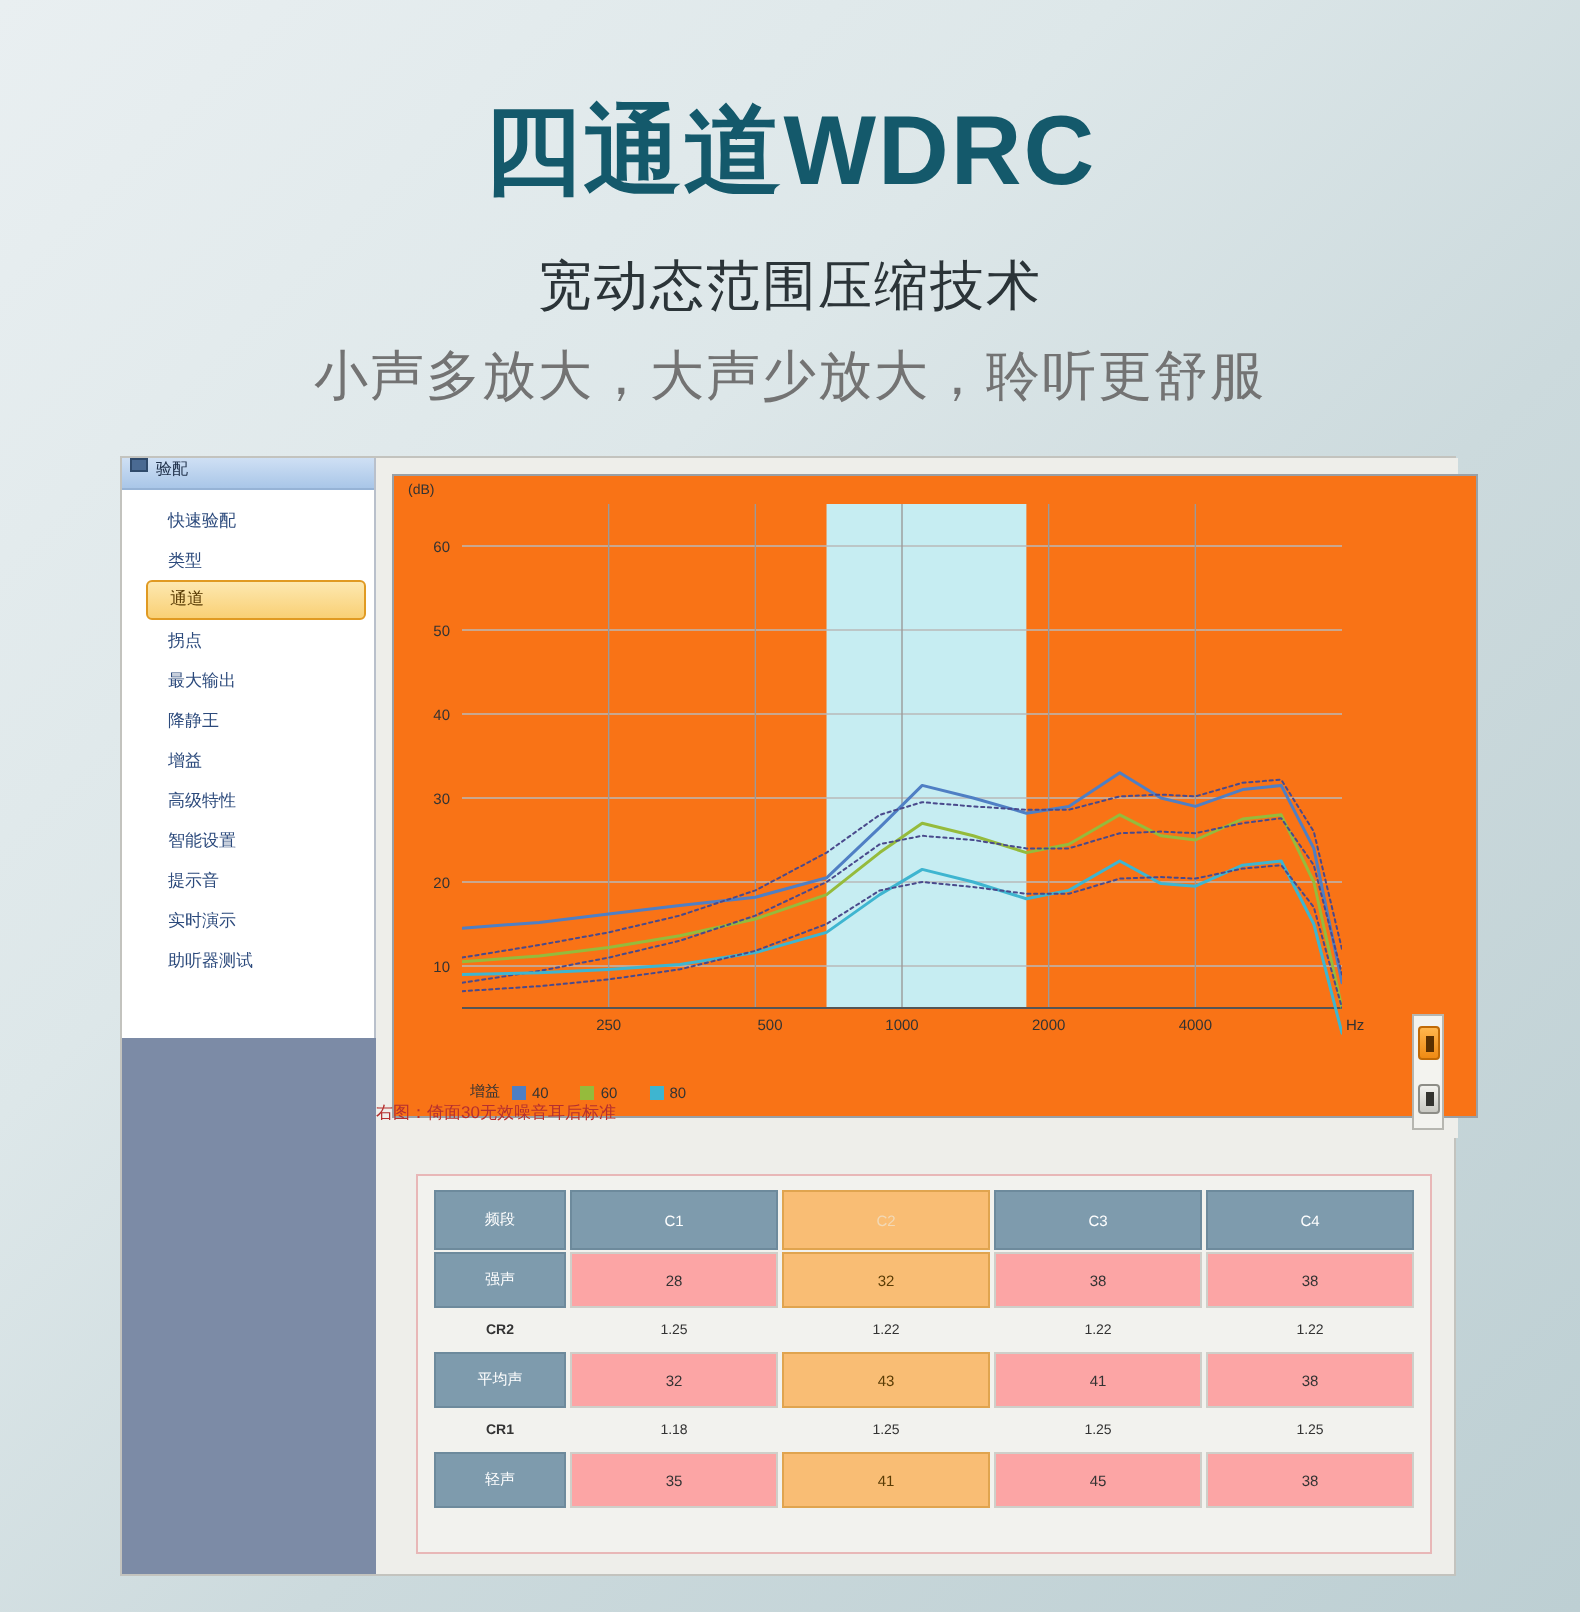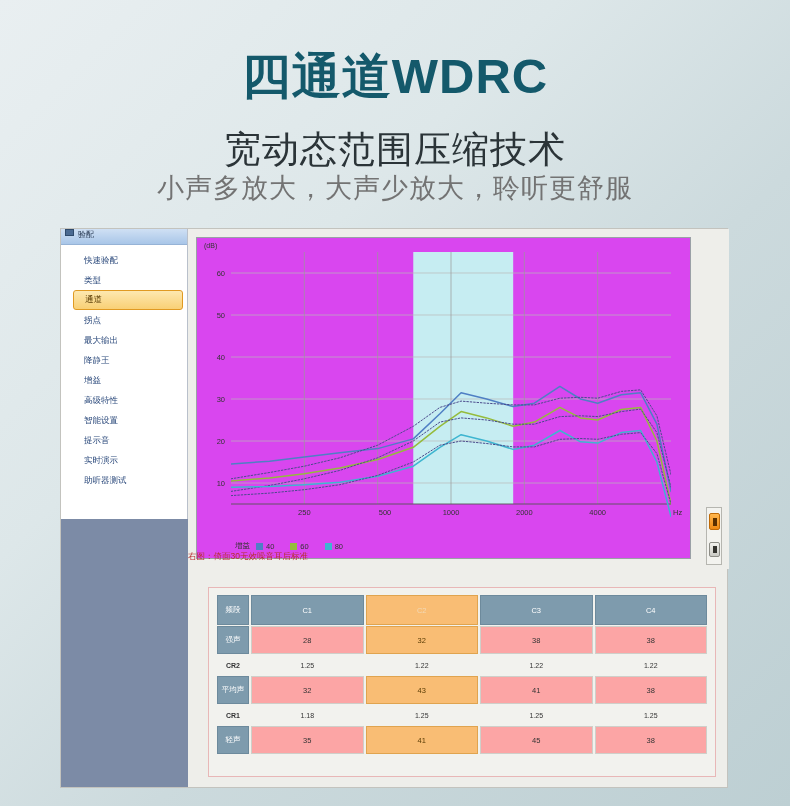--- a/index.html
+++ b/index.html
@@ -11,21 +11,21 @@
   }
   
   .hero{position:absolute;left:0;top:0;width:790px;height:226px;}
   .hero-title{
     position:absolute;left:0;top:52px;width:790px;text-align:center;
     font-size:49px;font-weight:bold;color:#14596b;letter-spacing:1px;
     line-height:1;
   }
   .hero-sub{
     position:absolute;left:0;top:125px;width:790px;text-align:center;
-    font-size:37px;color:#2b3438;letter-spacing:1px;
+    font-size:27px;color:#2b3438;letter-spacing:1px;
   }
   .hero-sub2{
     position:absolute;left:0;top:170px;width:790px;text-align:center;
     font-size:27px;color:#737373;letter-spacing:1px;
   }
   
   .app{
     position:absolute;left:60px;top:228px;width:668px;height:560px;
     background:#eeeeea;border:1px solid #c3c3be;box-sizing:border-box;
   }
@@ -57,22 +57,22 @@
     border:1px solid #e09a22;border-radius:3px;
     margin:0 4px 0 12px;padding-left:11px;height:18px;line-height:17px;
     color:#5a3c05;
   }
   
   .chart-wrap{
     position:absolute;left:127px;top:0;width:541px;height:340px;
     background:#eeeeea;
   }
   .chart-box{
-    position:absolute;left:8px;top:8px;width:495px;height:322px;
-    background:#d946ef;border:1px solid #9aa0a6;box-sizing:border-box;
+    position:absolute;left:8px;top:8px;width:543px;height:322px;
+    background:#f97316;border:1px solid #9aa0a6;box-sizing:border-box;
   }
   .plot{position:absolute;left:34px;top:14px;width:440px;height:272px;}
   .plot svg{display:block;}
   .unit-lbl{
     position:absolute;left:7px;top:4px;font-size:7px;color:#333;
   }
   .ylab{position:absolute;font-size:7.5px;color:#333;text-align:right;width:20px;}
   .xlab{position:absolute;font-size:7.5px;color:#333;text-align:center;width:40px;}
   .hzlab{position:absolute;font-size:7.5px;color:#333;}
   .legend{
@@ -104,21 +104,21 @@
   .knob-g::after{content:"";position:absolute;left:3px;top:3px;width:4px;height:7px;background:#33332f;}
   
   .table-panel{
     position:absolute;left:147px;top:358px;width:508px;height:190px;
     background:#f2f2ee;border:1.5px solid #e8b7b7;box-sizing:border-box;
     padding:6px;
   }
   table{border-collapse:separate;border-spacing:2px 1px;width:100%;table-layout:fixed;}
   td{height:18px;font-size:7.5px;text-align:center;vertical-align:middle;color:#333;}
   td.rowlab{
-    background:#7e9bad;color:#ffffff;width:32px;
+    background:#7e9bad;color:#ffffff;width:66px;
     border:1px solid #6d8a9c;box-sizing:border-box;
   }
   td.hdr{
     background:#7e9bad;color:#ffffff;height:30px;
     border:1px solid #6d8a9c;box-sizing:border-box;
   }
   td.hdr.sel{background:#f9bd74;color:#f2d9b6;border:1px solid #e0a košë;border:1px solid #e0a44f;}
   td.val{
     background:#fca5a5;height:28px;
     border:1px solid #cfcfc9;box-sizing:border-box;

